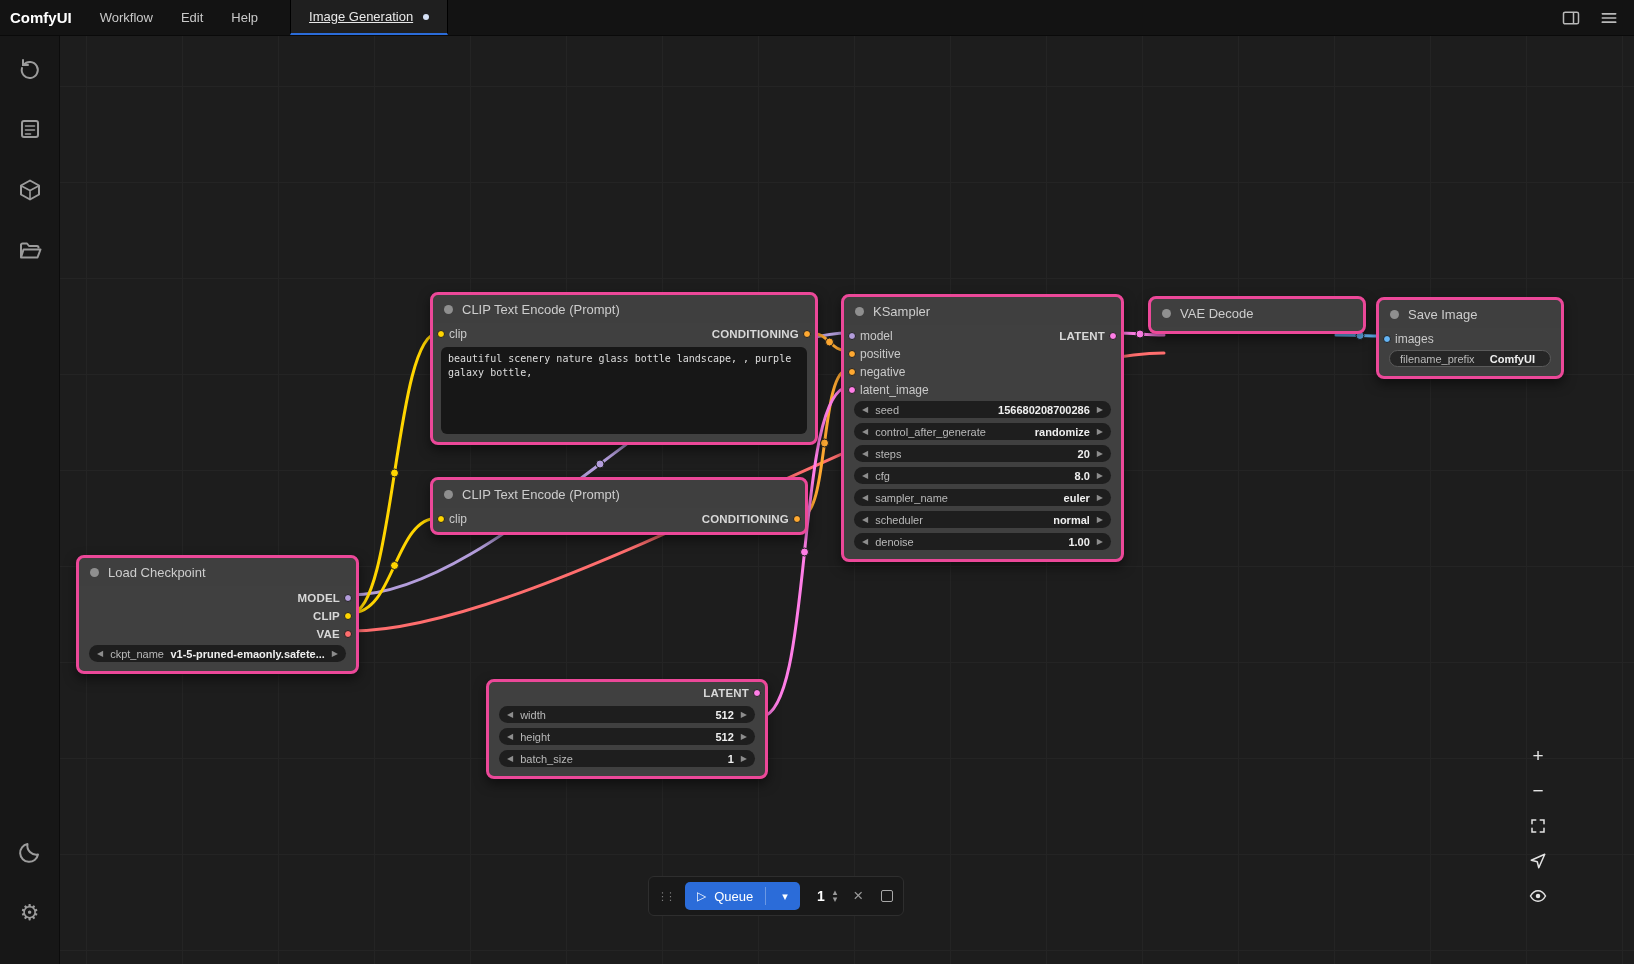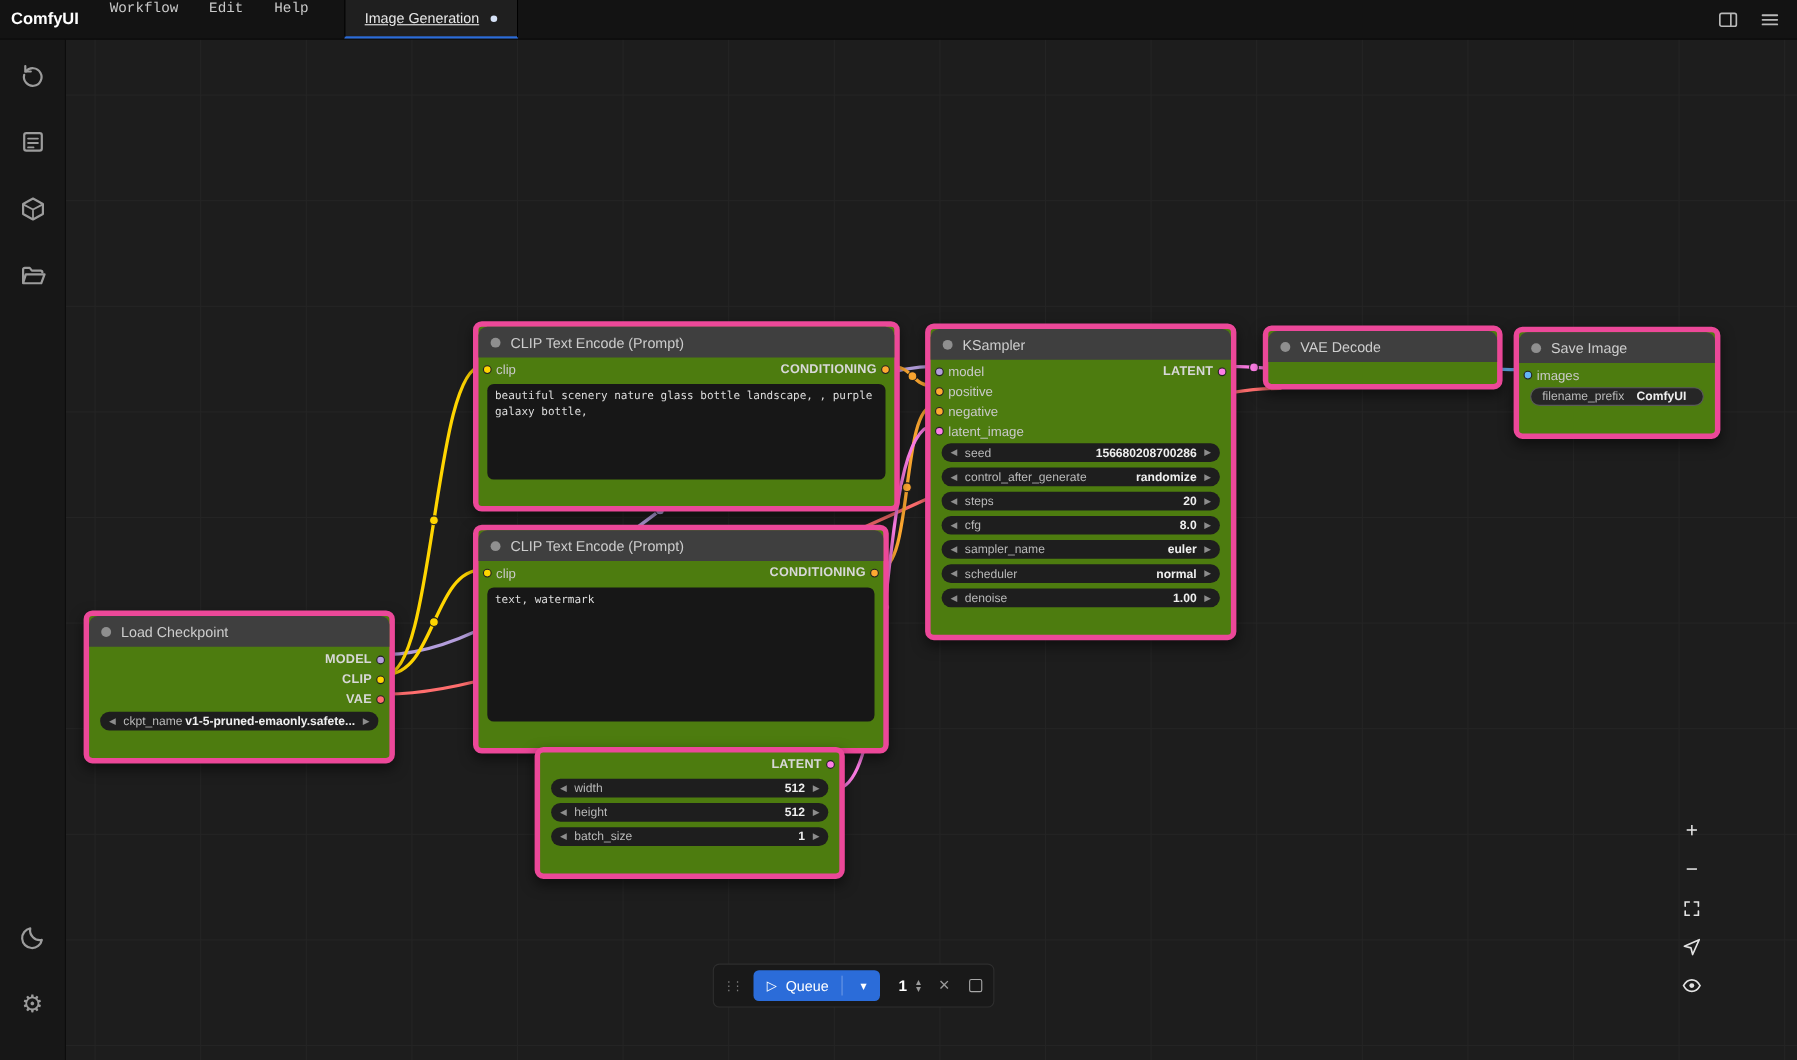--- a/index.html
+++ b/index.html
@@ -12,21 +12,21 @@
     background-image:
       linear-gradient(#242424 1px, transparent 1px),
       linear-gradient(90deg, #242424 1px, transparent 1px);
     background-size:96px 96px; background-position:-10px -10px; }
 
   
   .topbar { position:absolute; top:0; left:0; right:0; height:36px; background:#131313;
     display:flex; align-items:stretch; z-index:20; border-bottom:1px solid #0a0a0a; }
   .logo { color:#fff; font-weight:bold; font-size:15px; display:flex; align-items:center;
     padding:0 14px 0 10px; }
-  .menu { display:flex; align-items:flex-start;font-family:Liberation Mono, monospace; }
+  .menu { display:flex; align-items:center; }
   .menu-item { color:#c9c9c9; font-size:13px; display:flex; align-items:center;
     padding:0 14px; cursor:pointer; }
   .tab { margin-left:18px; display:flex; align-items:center; gap:10px; padding:0 18px;
     background:#1f1f1f; border-left:1px solid #000; border-right:1px solid #000;
     border-bottom:2px solid #4a8df0; color:#e8e8e8; font-size:13px; }
   .tab-dot { width:6px; height:6px; border-radius:50%; background:#d6e2f7; }
   .topbar-right { margin-left:auto; display:flex; align-items:center; gap:16px; padding-right:14px; }
   .tb-icon { width:22px; height:22px; display:flex; align-items:center; justify-content:center;
     color:#b9b9b9; cursor:pointer; }
   .tb-icon svg { width:20px; height:20px; }
@@ -41,23 +41,23 @@
   .sb-spacer { flex:1; }
   .sb-bottom { display:flex; flex-direction:column; align-items:center; padding-bottom:33px; }
   .glyph-icon { font-size:22px; line-height:1; }
 
   
   .wires { position:absolute; inset:0; z-index:1; pointer-events:none; }
   .wires path { fill:none; stroke-width:3; stroke-linecap:round; }
   .wires circle { stroke:#1d1d1d; stroke-width:1; }
 
   
-  .node { position:absolute; z-index:2; background:#4d7c0f; border:5px solid #ec4899;
+  .node { position:absolute; z-index:2; background:#404040; border:3px solid #ec4899;
     border-radius:8px; box-shadow:0 5px 12px rgba(0,0,0,.5); color:#c9c9c9;
-    padding-bottom:20px; }
+    padding-bottom:4px; }
   .node-header { height:28px; display:flex; align-items:center; gap:9px; padding:0 11px;
     background:#3f3f3f; border-radius:8px 8px 0 0; cursor:move; }
   .collapse-dot { width:9px; height:9px; border-radius:50%; background:#8f8f8f; flex:0 0 auto; }
   .node-title { font-size:13px; color:#cdcdcd; white-space:nowrap; overflow:hidden; }
   .slots { padding-top:2px; }
   .slot-row { position:relative; height:18px; display:flex; align-items:center; padding:0 16px; }
   .dot { position:absolute; width:8px; height:8px; border-radius:50%; top:50%;
     transform:translateY(-50%); border:1px solid #222; cursor:crosshair; }
   .dot.in  { left:4px; }
   .dot.out { right:4px; }
@@ -183,21 +183,20 @@
       <span class="node-title">CLIP Text Encode (Prompt)</span>
     </div>
     <div class="slots">
       <div class="slot-row">
         <span class="dot in" style="background: rgb(255, 213, 0);"></span>
         <span class="in-label">clip</span>
         <span class="out-label">CONDITIONING</span>
         <span class="dot out" style="background: rgb(255, 169, 49);"></span>
       </div>
     </div>
-    <div class="prompt-box" style="height:122px;">text, watermark</div>
   </div>
 
   <div class="node" style="left:486px; top:679px; width:282px;">
     <div class="slots">
       <div class="slot-row">
         <span class="out-label">LATENT</span>
         <span class="dot out" style="background: rgb(255, 126, 231);"></span>
       </div>
     </div>
     <div class="widgets" style="margin-top:4px;">

